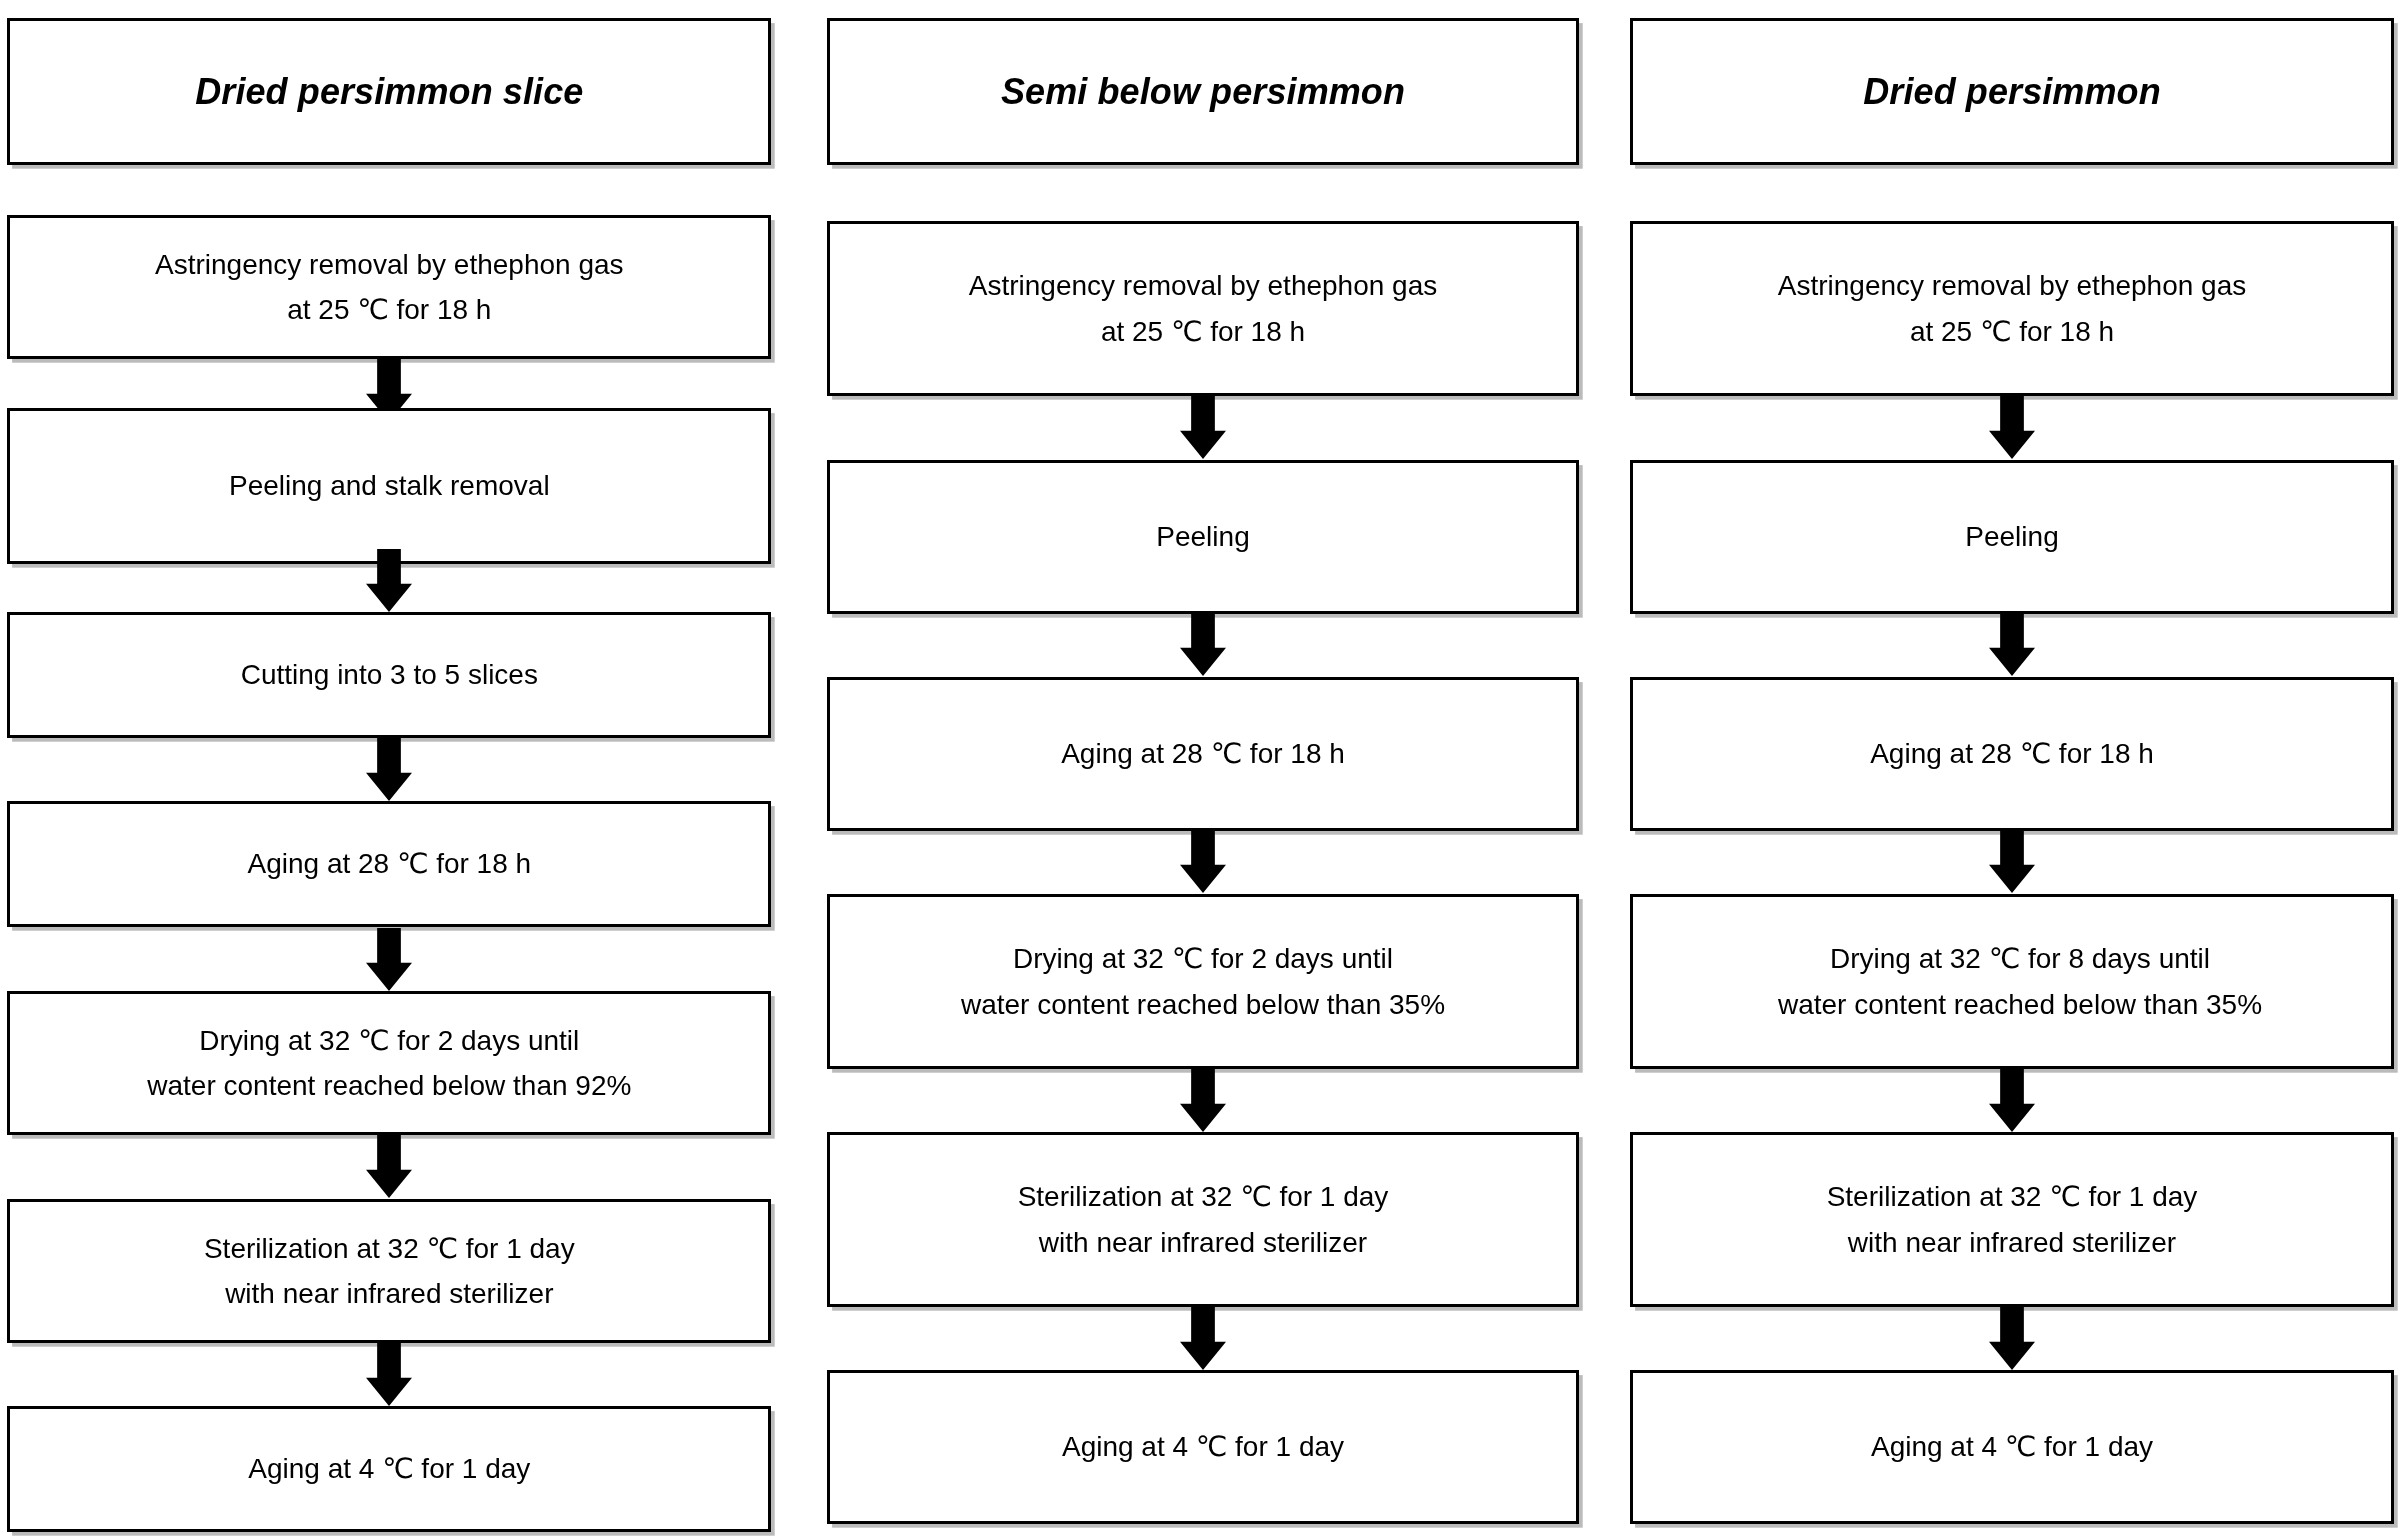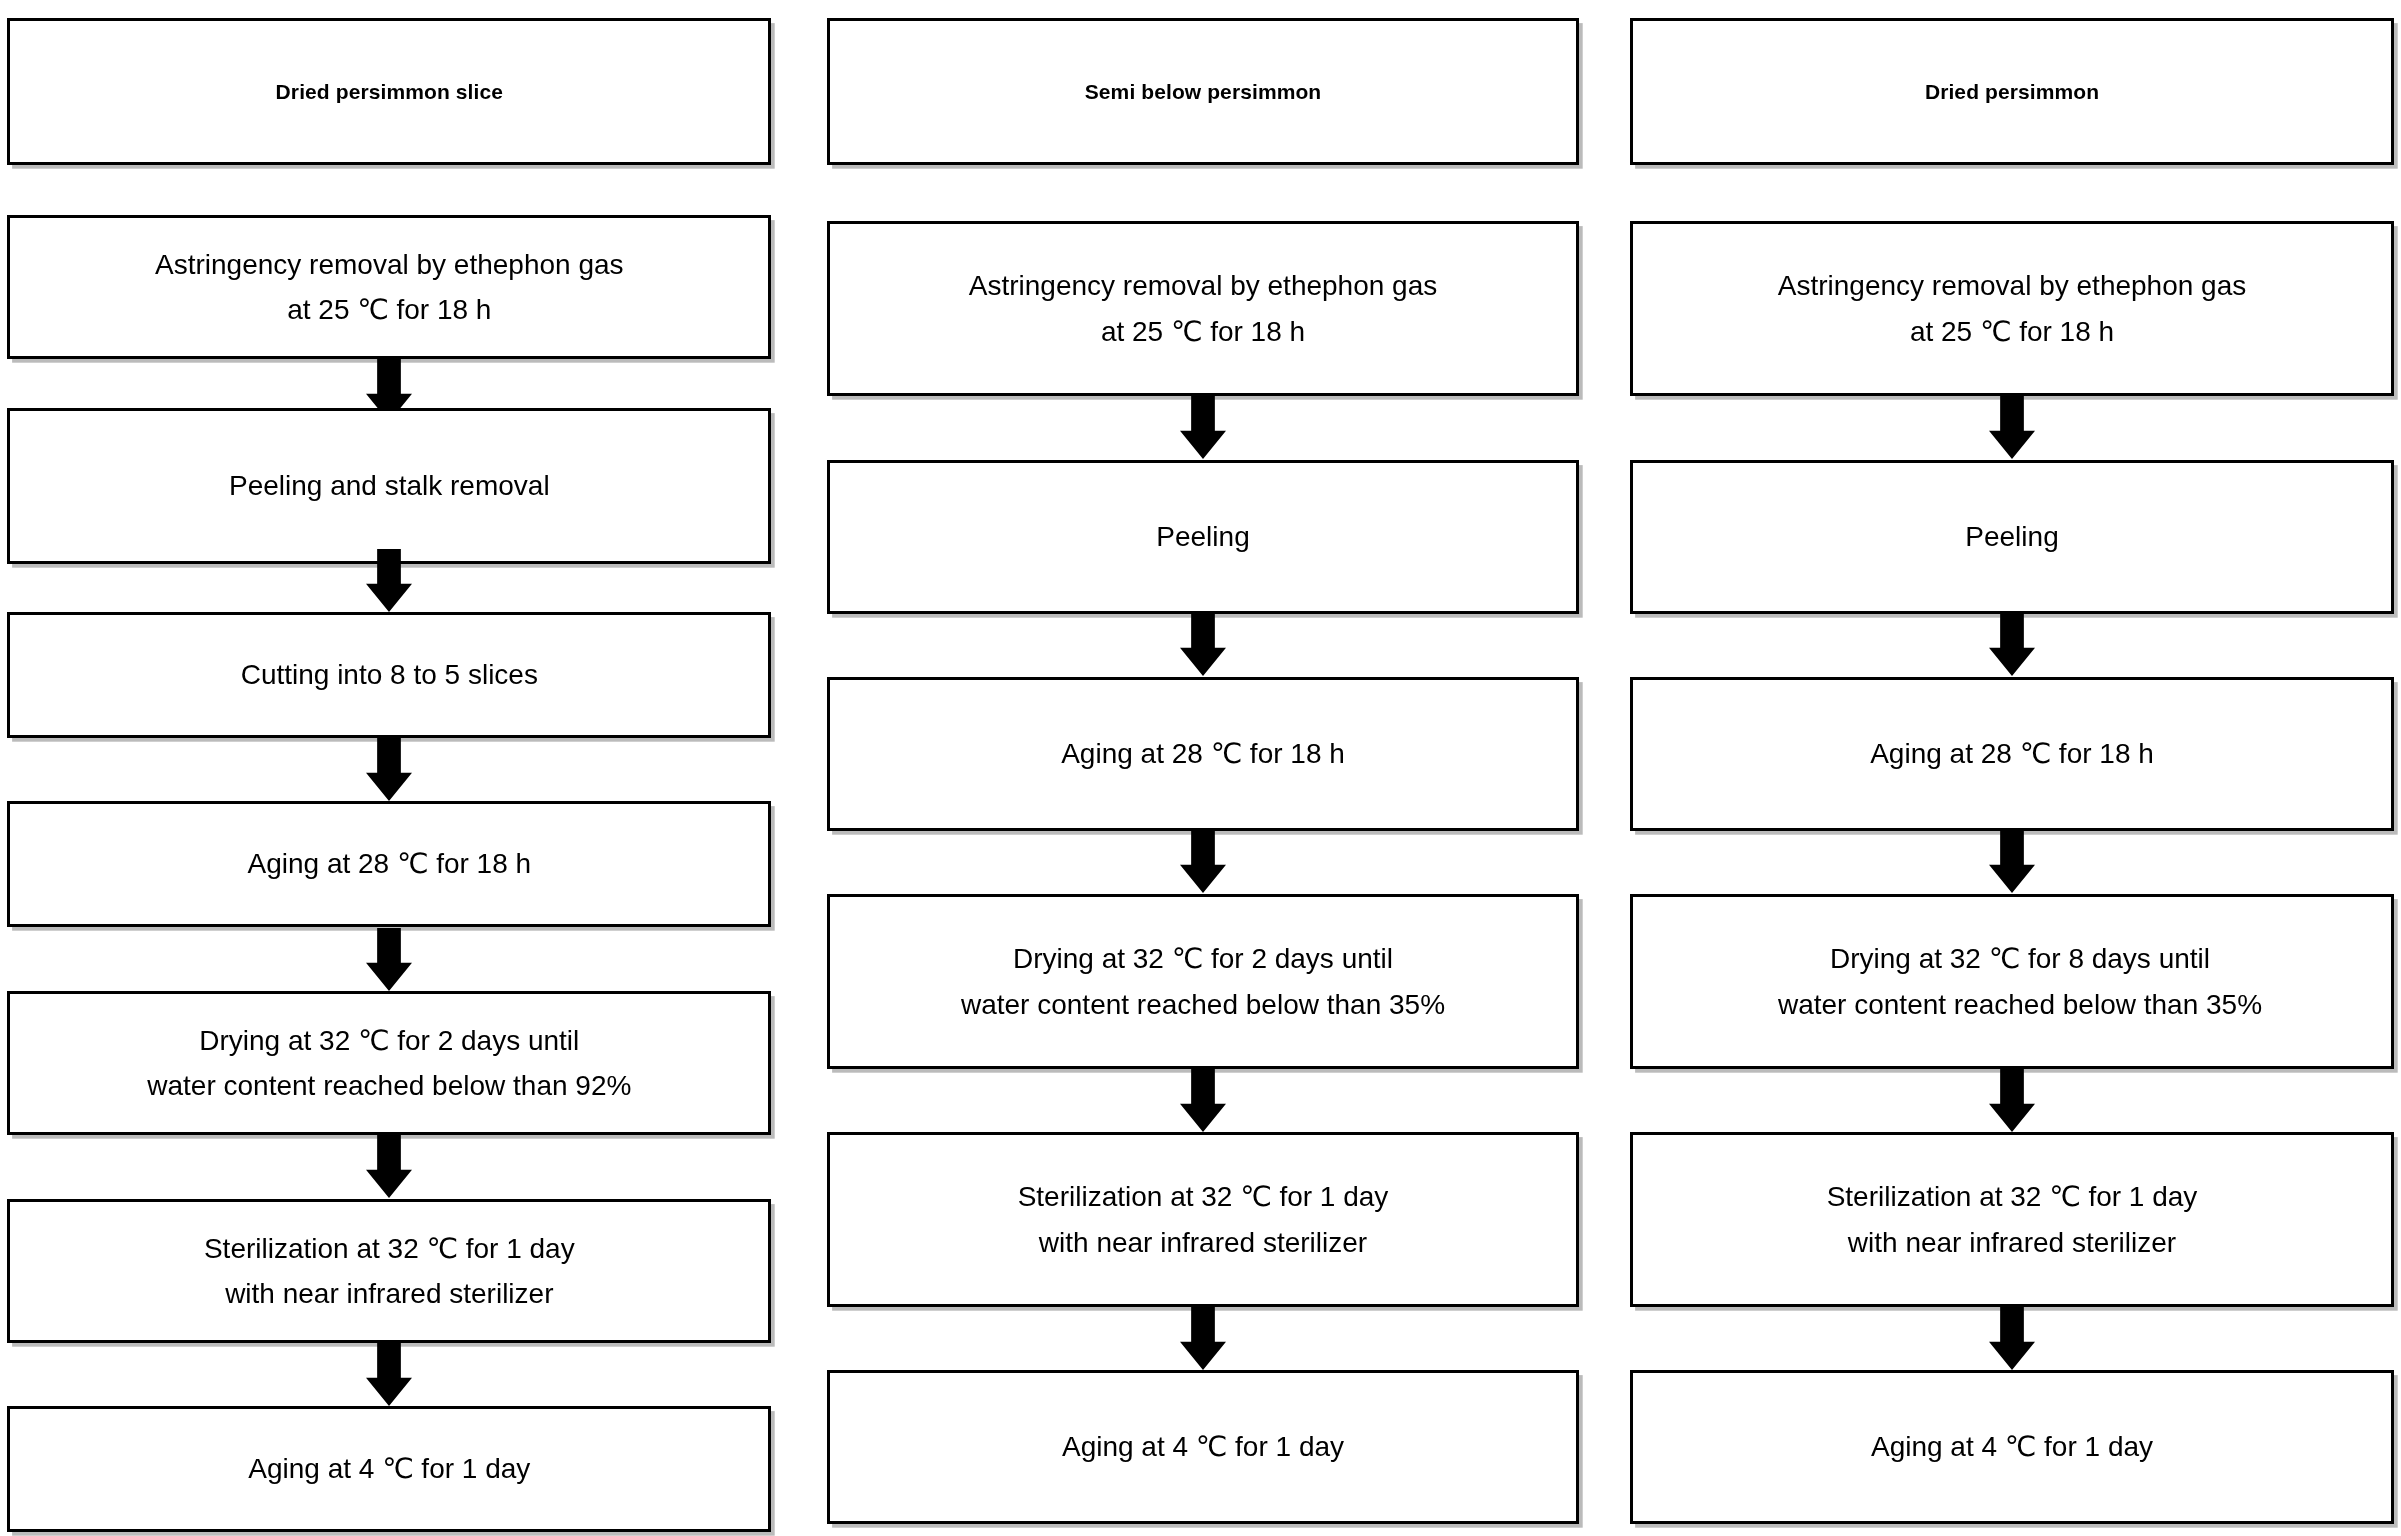--- a/index.html
+++ b/index.html
@@ -23,22 +23,23 @@
     background:#ffffff;
     border:3.6px solid #000000;
     box-shadow:4.4px 4.4px 0 -0.7px rgba(150,150,150,0.65);
     display:flex;align-items:center;justify-content:center;
     text-align:center;
   }
   .title-box{
     height:147px;top:18px;
   }
   .title-text{
-    font-size:21px;font-weight:bold;letter-spacing:0.1px;
+    font-size:36px;font-weight:bold;letter-spacing:0.1px;
     line-height:1.1;
+    font-style:italic;
   }
   .proc-text{
     font-size:28px;font-weight:normal;line-height:1.62;
     padding:0 13px;
   }
   .proc-text .l2{display:block;}
 
   
   .arrow{
     position:absolute;
@@ -77,21 +78,21 @@
       </div>
     </div>
     <div class="arrow" style="top: 549px; height: 63px;">
       <svg viewBox="0 0 64 87" preserveAspectRatio="none">
           <polygon points="15.5,0 48.5,0 48.5,48 64,48 32,87 0,48 15.5,48" fill="#000000"></polygon>
         </svg>
     </div>
 
     <div class="box" style="top: 612px; height: 126px;">
       <div class="proc-text">
-        <span class="l1">Cutting into 8 to 5 slices</span>
+        <span class="l1">Cutting into 3 to 5 slices</span>
       </div>
     </div>
     <div class="arrow" style="top: 738px; height: 63px;">
       <svg viewBox="0 0 64 87" preserveAspectRatio="none">
           <polygon points="15.5,0 48.5,0 48.5,48 64,48 32,87 0,48 15.5,48" fill="#000000"></polygon>
         </svg>
     </div>
 
     <div class="box" style="top: 801px; height: 126px;">
       <div class="proc-text">

